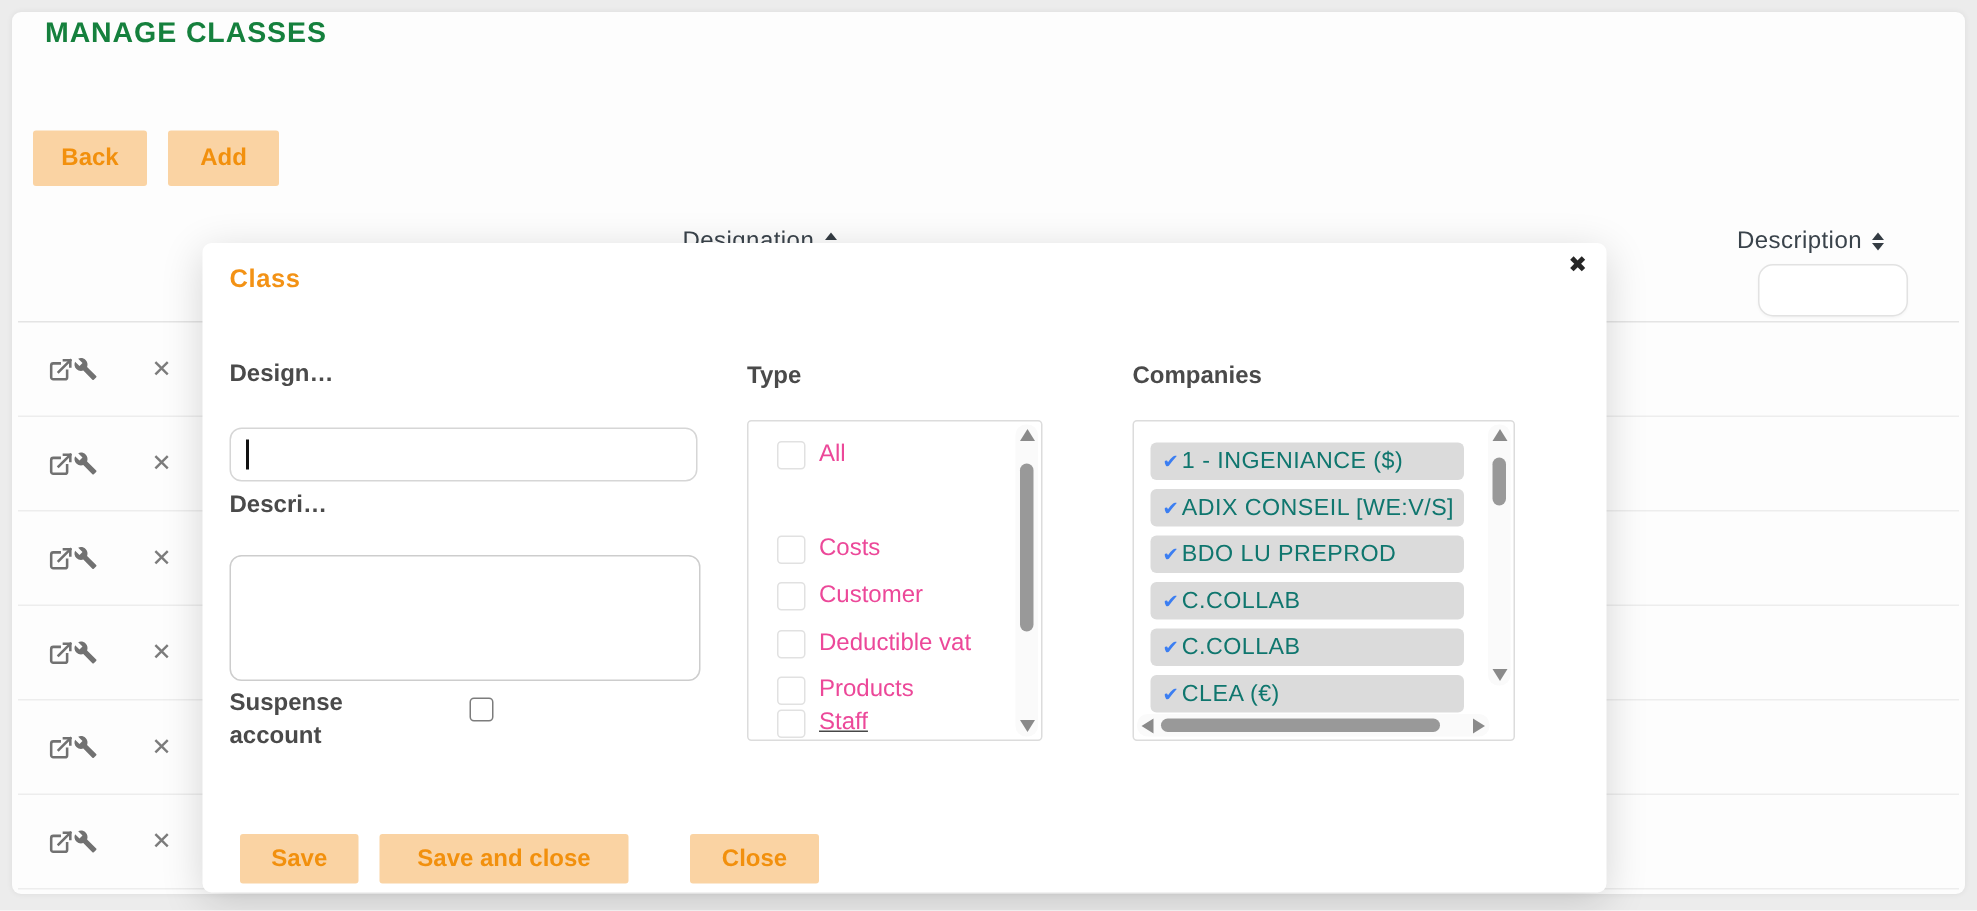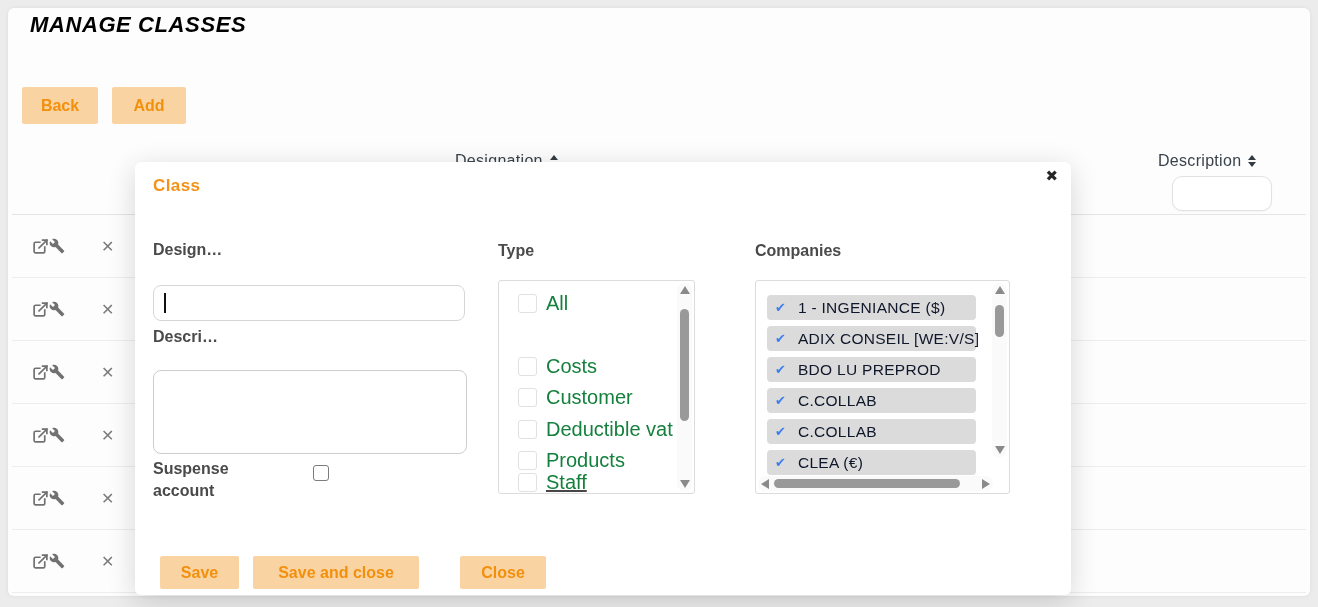--- a/index.html
+++ b/index.html
@@ -11,23 +11,22 @@
     color:#474747;
     overflow:hidden;
   }
   .card {
     position:absolute; left:8px; top:8px; width:1302px; height:588px;
     background:#fdfdfd; border-radius:6px;
     box-shadow:0 0 4px rgba(0,0,0,.07);
   }
   .page-title {
     position:absolute; left:22px; top:4px;
-    font-size:22px; font-weight:bold; letter-spacing:.6px;
-    color:#000000;
-    font-style:italic;
+    font-size:19px; font-weight:bold; letter-spacing:.6px;
+    color:#15803d;
   }
   .btn {
     display:inline-block; border:none; cursor:pointer;
     background:#FAD3A3; color:#F2900D;
     font-family:inherit; font-weight:bold; font-size:16px;
     border-radius:2px; text-align:center;
   }
   .btn-back { position:absolute; left:14px; top:79px; width:76px; height:37px; }
   .btn-add  { position:absolute; left:104px; top:79px; width:74px; height:37px; }
 
@@ -94,29 +93,29 @@
 
   .listbox {
     position:absolute; top:118px; height:214px; background:#fff;
     border:1px solid #dcdcdc; border-radius:3px; overflow:hidden;
   }
   .type-list { left:363px; width:197px; }
   .comp-list { left:620px; width:255px; }
 
   .opt { position:absolute; left:0; display:flex; align-items:center; height:26px; cursor:pointer; }
   .opt-box { width:19px; height:19px; border:1px solid #e1e1e1; border-radius:3px; background:#fff; margin-left:19px; flex:none; }
-  .opt-lbl { margin-left:9px; font-size:20px; color:#15803d; white-space:nowrap; }
+  .opt-lbl { margin-left:9px; font-size:16px; color:#ec4899; white-space:nowrap; }
 
   .pill {
     position:absolute; left:11px; width:209px; height:25px;
     background:#dbdbdb; border-radius:4px; display:flex; align-items:center;
     cursor:pointer;
   }
   .pill .chk { margin-left:8px; font-size:13px; color:#3B7EF2; flex:none; }
-  .pill .pill-lbl { margin-left:12px; font-size:15.5px; color:#0f172a; white-space:nowrap; letter-spacing:.3px; }
+  .pill .pill-lbl { margin-left:2px; font-size:15.5px; color:#0f766e; white-space:nowrap; letter-spacing:.3px; }
 
   
   .vscroll { position:absolute; right:2px; width:15px; background:#fafafa; border-radius:7px; }
   .type-list .vscroll { top:2px; bottom:2px; }
   .comp-list .vscroll { top:2px; height:174px; }
   .vthumb { position:absolute; left:3px; width:9px; background:#999; border-radius:6px; }
   .arrow { position:absolute; left:50%; transform:translateX(-50%); width:0; height:0; cursor:pointer; }
   .arr-up   { top:3px;    border-left:5px solid transparent; border-right:5px solid transparent; border-bottom:8px solid #8a8a8a; }
   .arr-down { bottom:3px; border-left:5px solid transparent; border-right:5px solid transparent; border-top:8px solid #8a8a8a; }
   .hscroll { position:absolute; left:2px; bottom:2px; width:235px; height:15px; background:#fafafa; border-radius:7px; }

